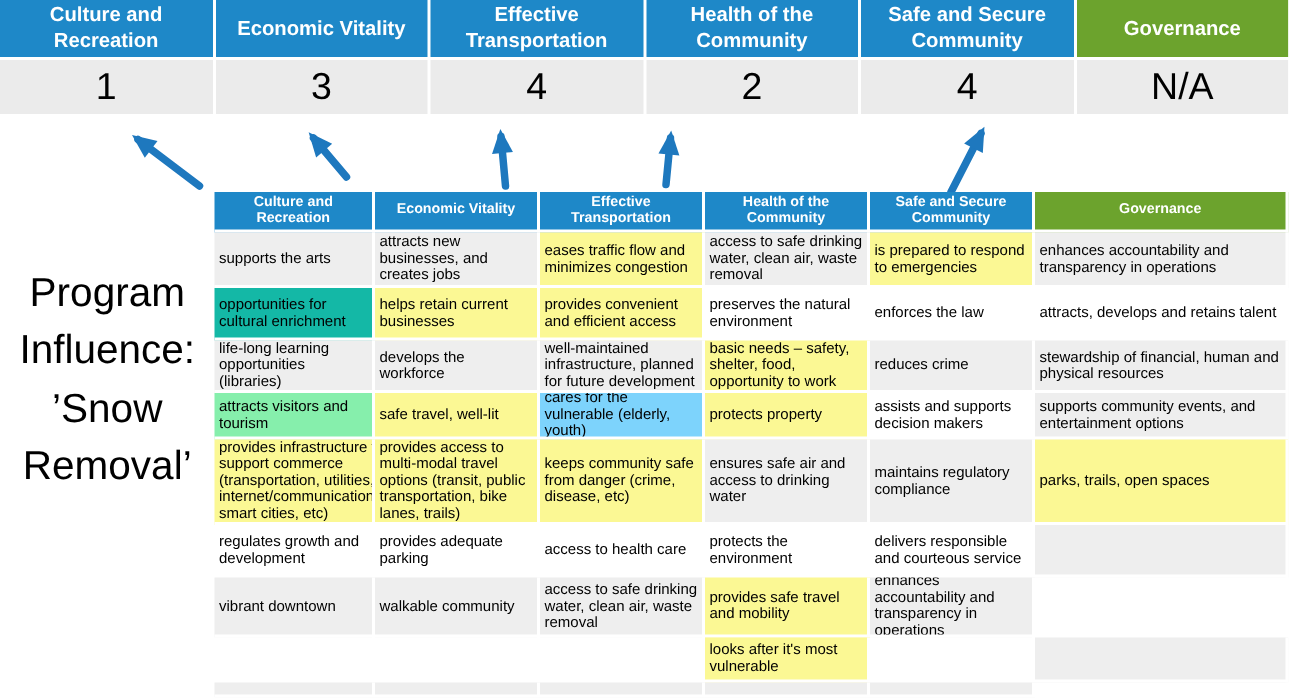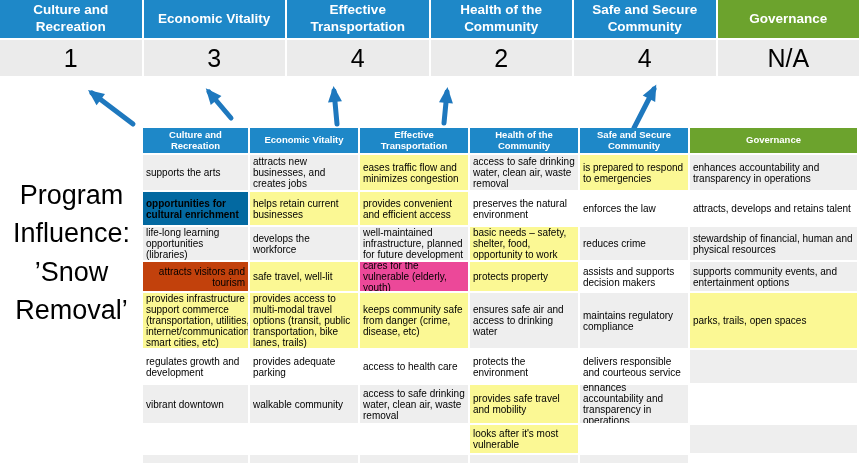--- a/index.html
+++ b/index.html
@@ -103,35 +103,35 @@
       <div class="m-head" style="background: rgb(30, 136, 200);">Effective Transportation</div>
       <div class="m-head" style="background: rgb(30, 136, 200);">Health of the Community</div>
       <div class="m-head" style="background: rgb(30, 136, 200);">Safe and Secure Community</div>
       <div class="m-head" style="background: rgb(108, 163, 45);">Governance</div>
       <div class="m-cell" style="background: rgb(238, 238, 238);">supports the arts</div>
       <div class="m-cell" style="background: rgb(238, 238, 238);">attracts new businesses, and creates jobs</div>
       <div class="m-cell" style="background: rgb(251, 248, 148);">eases traffic flow and minimizes congestion</div>
       <div class="m-cell" style="background: rgb(238, 238, 238);">access to safe drinking water, clean air, waste removal</div>
       <div class="m-cell" style="background: rgb(251, 248, 148);">is prepared to respond to emergencies</div>
       <div class="m-cell col6" style="background: rgb(238, 238, 238);">enhances accountability and transparency in operations</div>
-      <div class="m-cell" style="background: #0369a1; font-weight: bold;">opportunities for cultural enrichment</div>
+      <div class="m-cell" style="background: #14b8a6;">opportunities for cultural enrichment</div>
       <div class="m-cell" style="background: rgb(251, 248, 148);">helps retain current businesses</div>
       <div class="m-cell" style="background: rgb(251, 248, 148);">provides convenient and efficient access</div>
       <div class="m-cell" style="background: rgb(255, 255, 255);">preserves the natural environment</div>
       <div class="m-cell" style="background: rgb(255, 255, 255);">enforces the law</div>
       <div class="m-cell col6" style="background: rgb(255, 255, 255);">attracts, develops and retains talent</div>
       <div class="m-cell" style="background: rgb(238, 238, 238);">life-long learning opportunities (libraries)</div>
       <div class="m-cell" style="background: rgb(238, 238, 238);">develops the workforce</div>
       <div class="m-cell" style="background: rgb(238, 238, 238);">well-maintained infrastructure, planned for future development</div>
       <div class="m-cell" style="background: rgb(251, 248, 148);">basic needs – safety, shelter, food, opportunity to work</div>
       <div class="m-cell" style="background: rgb(238, 238, 238);">reduces crime</div>
       <div class="m-cell col6" style="background: rgb(238, 238, 238);">stewardship of financial, human and physical resources</div>
-      <div class="m-cell" style="background: #c2410c; text-align: right;">attracts visitors and tourism</div>
+      <div class="m-cell" style="background: #86efac;">attracts visitors and tourism</div>
       <div class="m-cell" style="background: rgb(251, 248, 148);">safe travel, well-lit</div>
-      <div class="m-cell" style="background: #ec4899;">cares for the vulnerable (elderly, youth)</div>
+      <div class="m-cell" style="background: #7dd3fc;">cares for the vulnerable (elderly, youth)</div>
       <div class="m-cell" style="background: rgb(251, 248, 148);">protects property</div>
       <div class="m-cell col6" style="background: rgb(255, 255, 255);">assists and supports decision makers</div>
       <div class="m-cell" style="background: rgb(238, 238, 238);">supports community events, and entertainment options</div>
       <div class="m-cell" style="background: rgb(251, 248, 148);">provides infrastructure to support commerce (transportation, utilities, internet/communications, smart cities, etc)</div>
       <div class="m-cell" style="background: rgb(251, 248, 148);">provides access to multi-modal travel options (transit, public transportation, bike lanes, trails)</div>
       <div class="m-cell" style="background: rgb(251, 248, 148);">keeps community safe from danger (crime, disease, etc)</div>
       <div class="m-cell" style="background: rgb(238, 238, 238);">ensures safe air and access to drinking water</div>
       <div class="m-cell col6" style="background: rgb(238, 238, 238);">maintains regulatory compliance</div>
       <div class="m-cell" style="background: rgb(251, 248, 148);">parks, trails, open spaces</div>
       <div class="m-cell" style="background: rgb(255, 255, 255);">regulates growth and development</div>

